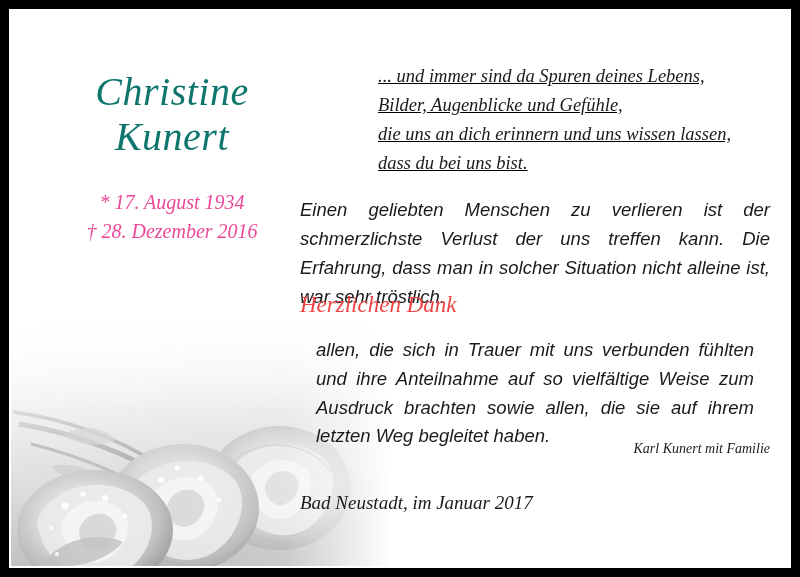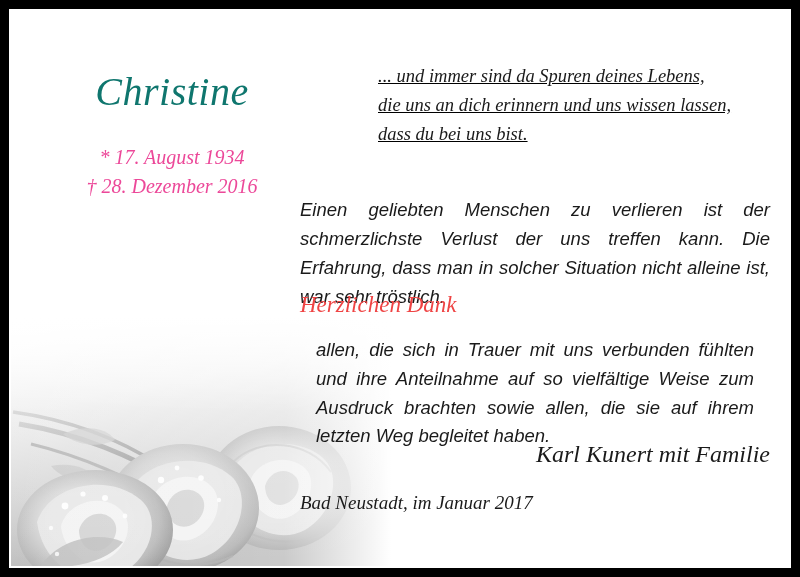--- a/index.html
+++ b/index.html
@@ -119,21 +119,21 @@
     margin-bottom: 4px;
   }
   .signature {
     position: absolute;
     left: 300px;
     top: 441px;
     width: 470px;
     text-align: right;
     font-family: "Liberation Serif", serif;
     font-style: italic;
-    font-size: 24px;
+    font-size: 14px;
     color: #1a1a1a;
     z-index: 5;
   }
   .place-date {
     position: absolute;
     left: 300px;
     top: 492px;
     width: 470px;
     text-align: left;
     font-family: "Liberation Serif", serif;
@@ -254,30 +254,32 @@
       <circle cx="46" cy="238" r="2.2" fill="#ffffff" opacity="0.8"></circle>
 
       <rect x="0" y="0" width="380" height="250" fill="url(#fade)"></rect>
       <rect x="0" y="0" width="380" height="250" fill="url(#fadeTop)"></rect>
     </svg>
   </div>
 
   <div class="left-col">
     <div class="deceased-name">
       <span>Christine</span>
+      <span class="line2">Kunert</span>
     </div>
     <div class="dates">
       <span class="date-line">* 17. August 1934</span>
       <span class="date-line">† 28. Dezember 2016</span>
     </div>
   </div>
 
   <div class="right-col">
     <div class="verse">
       <span class="vline">... und immer sind da Spuren deines Lebens,</span>
+      <span class="vline">Bilder, Augenblicke und Gefühle,</span>
       <span class="vline">die uns an dich erinnern und uns wissen lassen,</span>
       <span class="vline">dass du bei uns bist.</span>
     </div>
   </div>
 
   <div class="block-thanks">
     <p class="para" style="margin:0;">Einen geliebten Menschen zu verlieren ist der schmerzlichste Verlust der uns treffen kann. Die Erfahrung, dass man in solcher Situation nicht alleine ist, war sehr tröstlich.</p>
   </div>
 
   <div class="block-gratitude">

